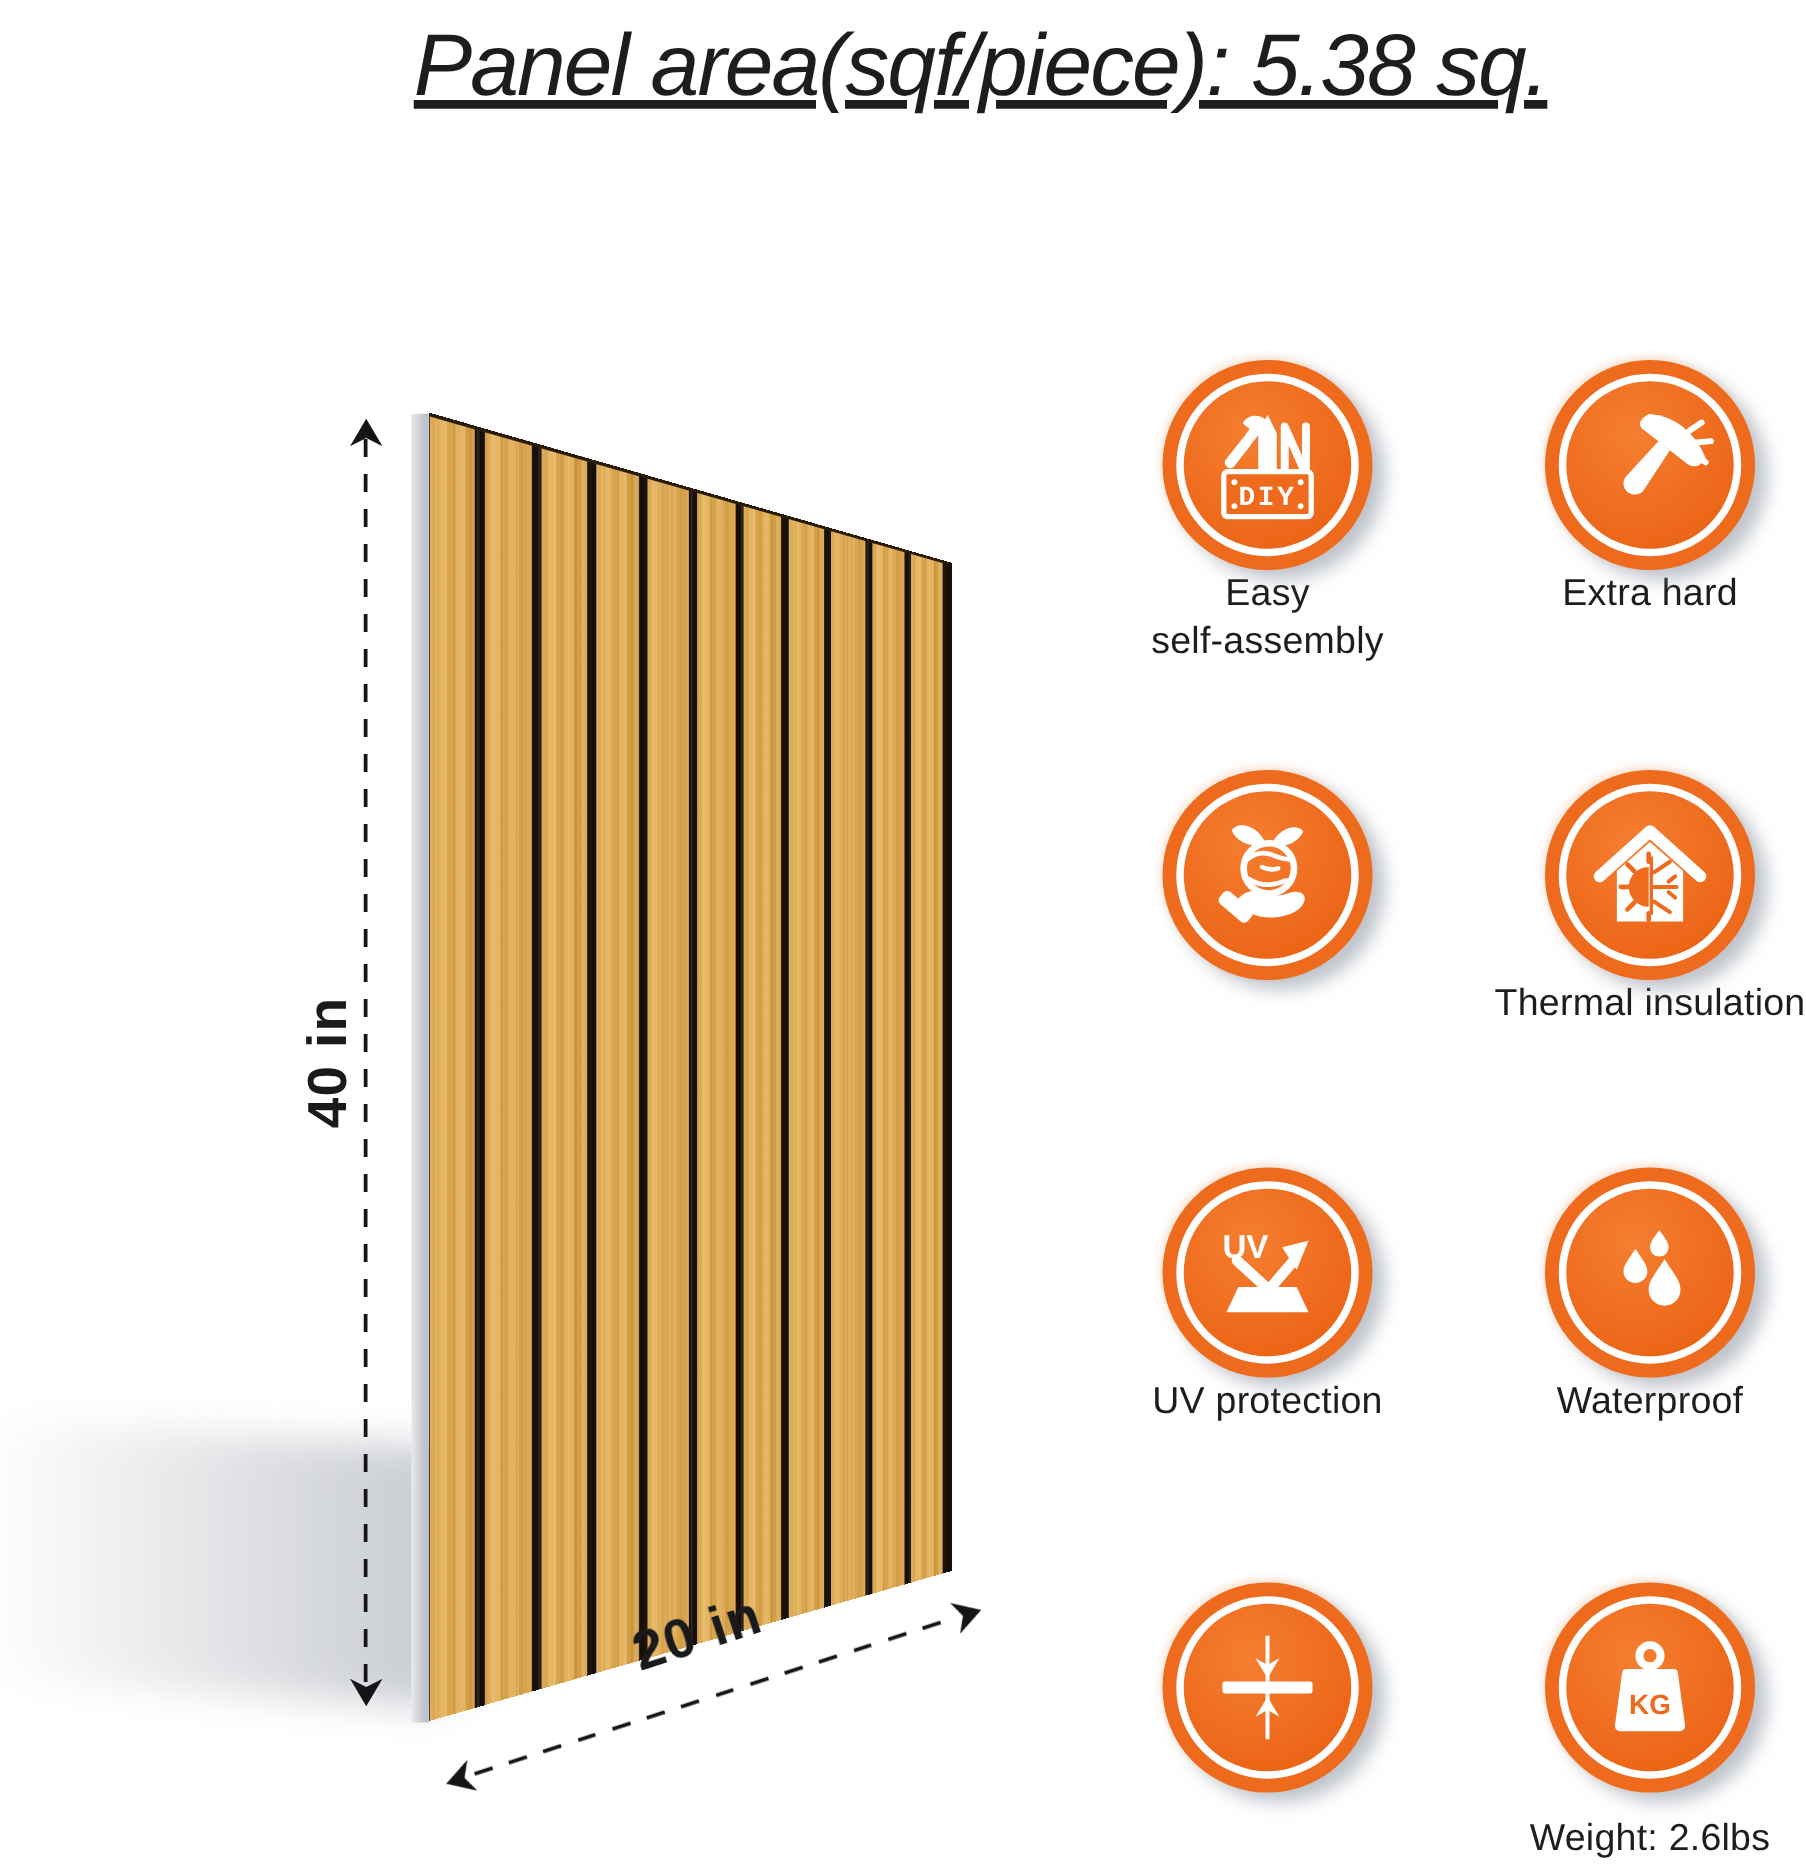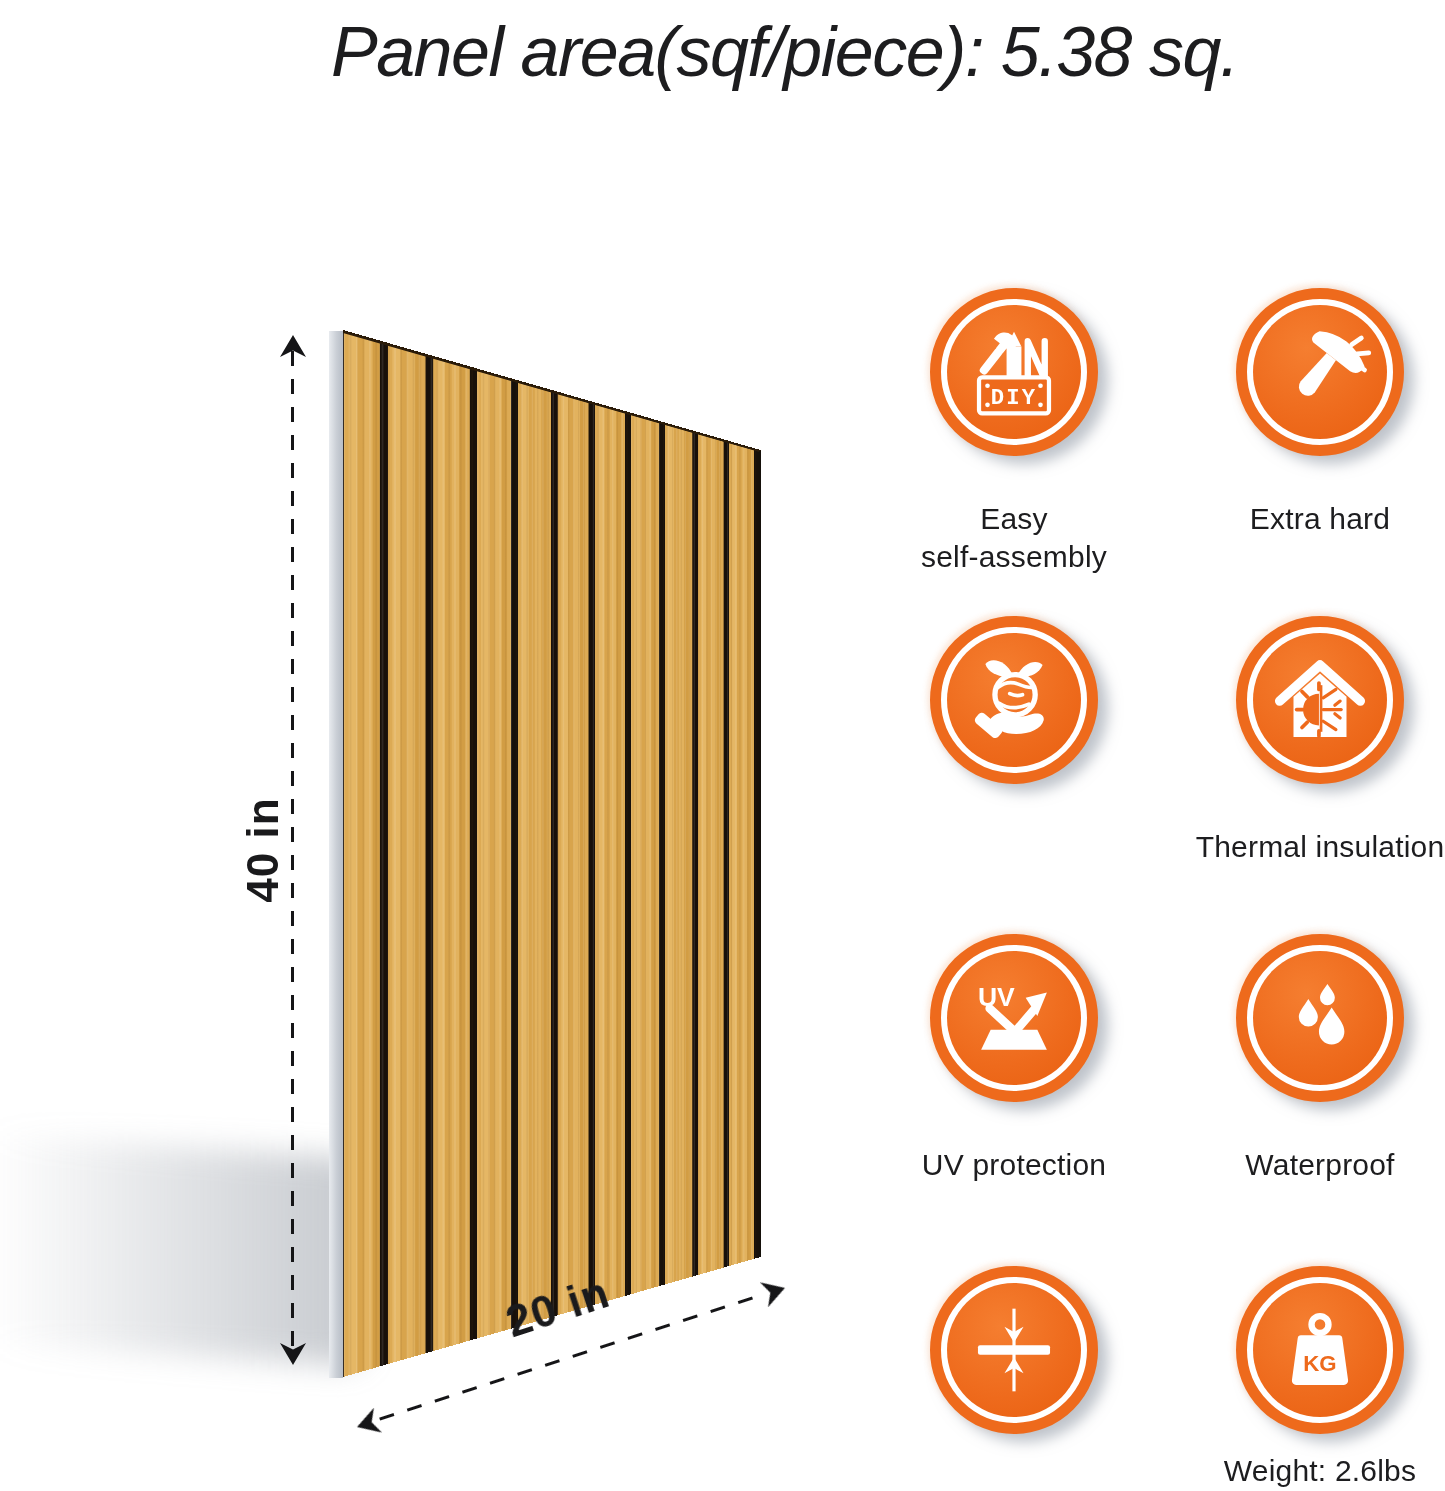--- a/index.html
+++ b/index.html
@@ -19,21 +19,21 @@
   .page{position:absolute;inset:0}
 
   
   .header{position:absolute;left:331px;top:0;width:1070px}
   .title{
     margin:0;font-size:88px;line-height:1.02;font-weight:800;letter-spacing:-3px;
     color:var(--title-orange);white-space:nowrap;
   }
   .subtitle{
     margin-top:12px;font-size:70px;font-style:italic;font-weight:500;letter-spacing:-1.5px;
-    color:var(--text-dark);white-space:nowrap;
+    color:var(--text-dark);white-space:nowrap;text-decoration:underline;
   }
 
   
   .diagram{position:absolute;inset:0}
   .cast-shadow{
     position:absolute;left:-36px;top:1146px;width:402px;height:208px;border-radius:28px;
     transform:skewY(3.5deg);
     background:linear-gradient(270deg,rgba(118,126,138,.42),rgba(118,126,138,.20) 50%,rgba(118,126,138,0) 94%);
     filter:blur(15px);
   }
@@ -84,21 +84,21 @@
   .badge{position:relative;width:168px;height:168px;flex:0 0 auto}
   .ring{position:absolute;inset:0;border-radius:50%;border:11px solid var(--orange);
         background:#fff;
         box-shadow:10px 8px 14px rgba(128,138,152,.5),-2px -3px 6px rgba(245,140,70,.22)}
   .core{position:absolute;inset:17px;border-radius:50%;
         background:radial-gradient(circle at 40% 32%, #F57E30 0%, var(--orange) 60%, #E85F0F 100%);
         display:flex;align-items:center;justify-content:center}
   .core svg{width:106px;height:106px;display:block}
 
   .feature-label{
-    margin-top:44px;font-size:30px;font-weight:500;line-height:1.25;letter-spacing:.2px;
+    font-size:30px;font-weight:500;line-height:1.25;letter-spacing:.2px;
     color:var(--text-dark);text-align:center;white-space:pre-line;width:130%;
   }
   .f7 .feature-label,.f8 .feature-label{margin-top:18px}
 
   .white-fill{fill:#fff}
   .orange-fill{fill:var(--orange)}
   .orange-stroke{stroke:var(--orange)}
   svg text{font-family:"Liberation Sans",sans-serif}
   svg text.mono{font-family:"Liberation Mono",monospace}
 </style>

